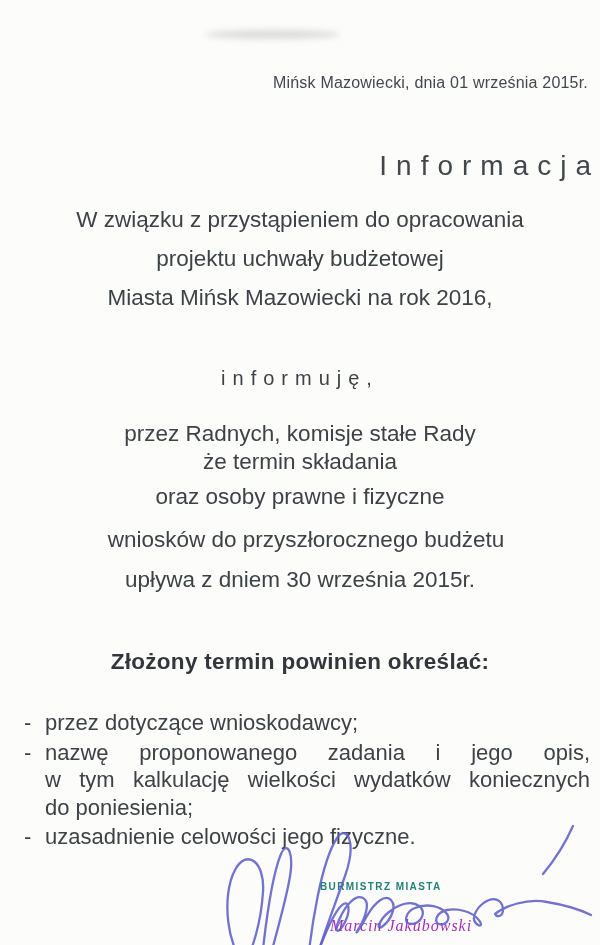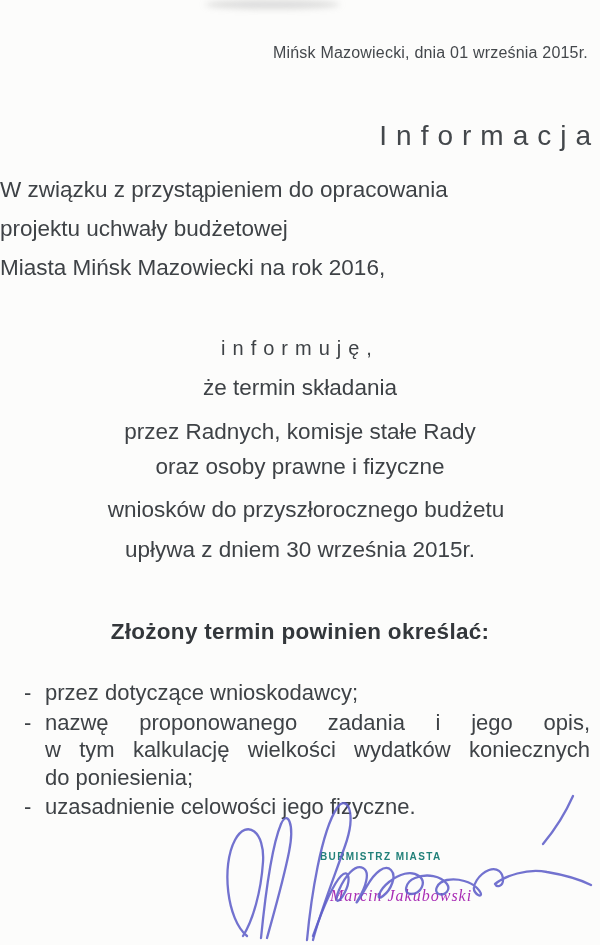--- a/index.html
+++ b/index.html
@@ -5,36 +5,36 @@
   html,body{margin:0;padding:0;}
   body{
     width:600px;height:945px;
     background:#fcfcfb;
     font-family:"Liberation Sans","DejaVu Sans",sans-serif;
     color:#3e4246;
     position:relative;
     overflow:hidden;
     -webkit-font-smoothing:antialiased;
   }
-  .page{position:absolute;inset:0;}
+  .page{position:absolute;inset:0;margin-top:30px;}
   .scan-smudge{
     position:absolute;left:205px;top:0;width:135px;height:9px;
     background:rgba(140,140,140,.28);filter:blur(3px);border-radius:50%;
   }
   .date-line{
     position:absolute;top:44px;right:12px;
     font-size:16px;letter-spacing:.2px;color:#44484c;
   }
   .doc-title{
     position:absolute;top:120px;left:0;width:100%;
     text-align:right;font-size:28px;letter-spacing:9px;color:#43474b;
   }
   .intro{
     position:absolute;top:170px;left:0;width:100%;
-    text-align:left;font-size:22.5px;line-height:39px;color:#3e4246;
+    text-align:center;font-size:22.5px;line-height:39px;color:#3e4246;
   }
   .emphasis{
     position:absolute;top:337px;left:0;width:100%;
     text-align:center;font-size:20px;letter-spacing:7px;color:#3e4246;
   }
   .notice{position:absolute;top:374px;left:0;width:100%;text-align:center;
     font-size:22.5px;color:#3e4246;}
   .notice .nl{height:28px;line-height:28px;}
   .notice .nl.g1{margin-top:16px;}
   .notice .nl.g2{margin-top:7px;}
@@ -83,22 +83,22 @@
 
   <div class="intro">
     <div class="il">W związku z przystąpieniem do opracowania</div>
     <div class="il">projektu uchwały budżetowej</div>
     <div class="il">Miasta Mińsk Mazowiecki na rok 2016,</div>
   </div>
 
   <div class="emphasis">informuję,</div>
 
   <div class="notice">
+    <div class="nl g1">przez Radnych, komisje stałe Rady</div>
     <div class="nl">że termin składania</div>
-    <div class="nl g1">przez Radnych, komisje stałe Rady</div>
     <div class="nl g2">oraz osoby prawne i fizyczne</div>
     <div class="nl g3">wniosków do przyszłorocznego budżetu</div>
     <div class="nl g4">upływa z dniem 30 września 2015r.</div>
   </div>
 
   <div class="req-heading">Złożony termin powinien określać:</div>
 
   <div class="req-list">
 
     <div class="req-item">

